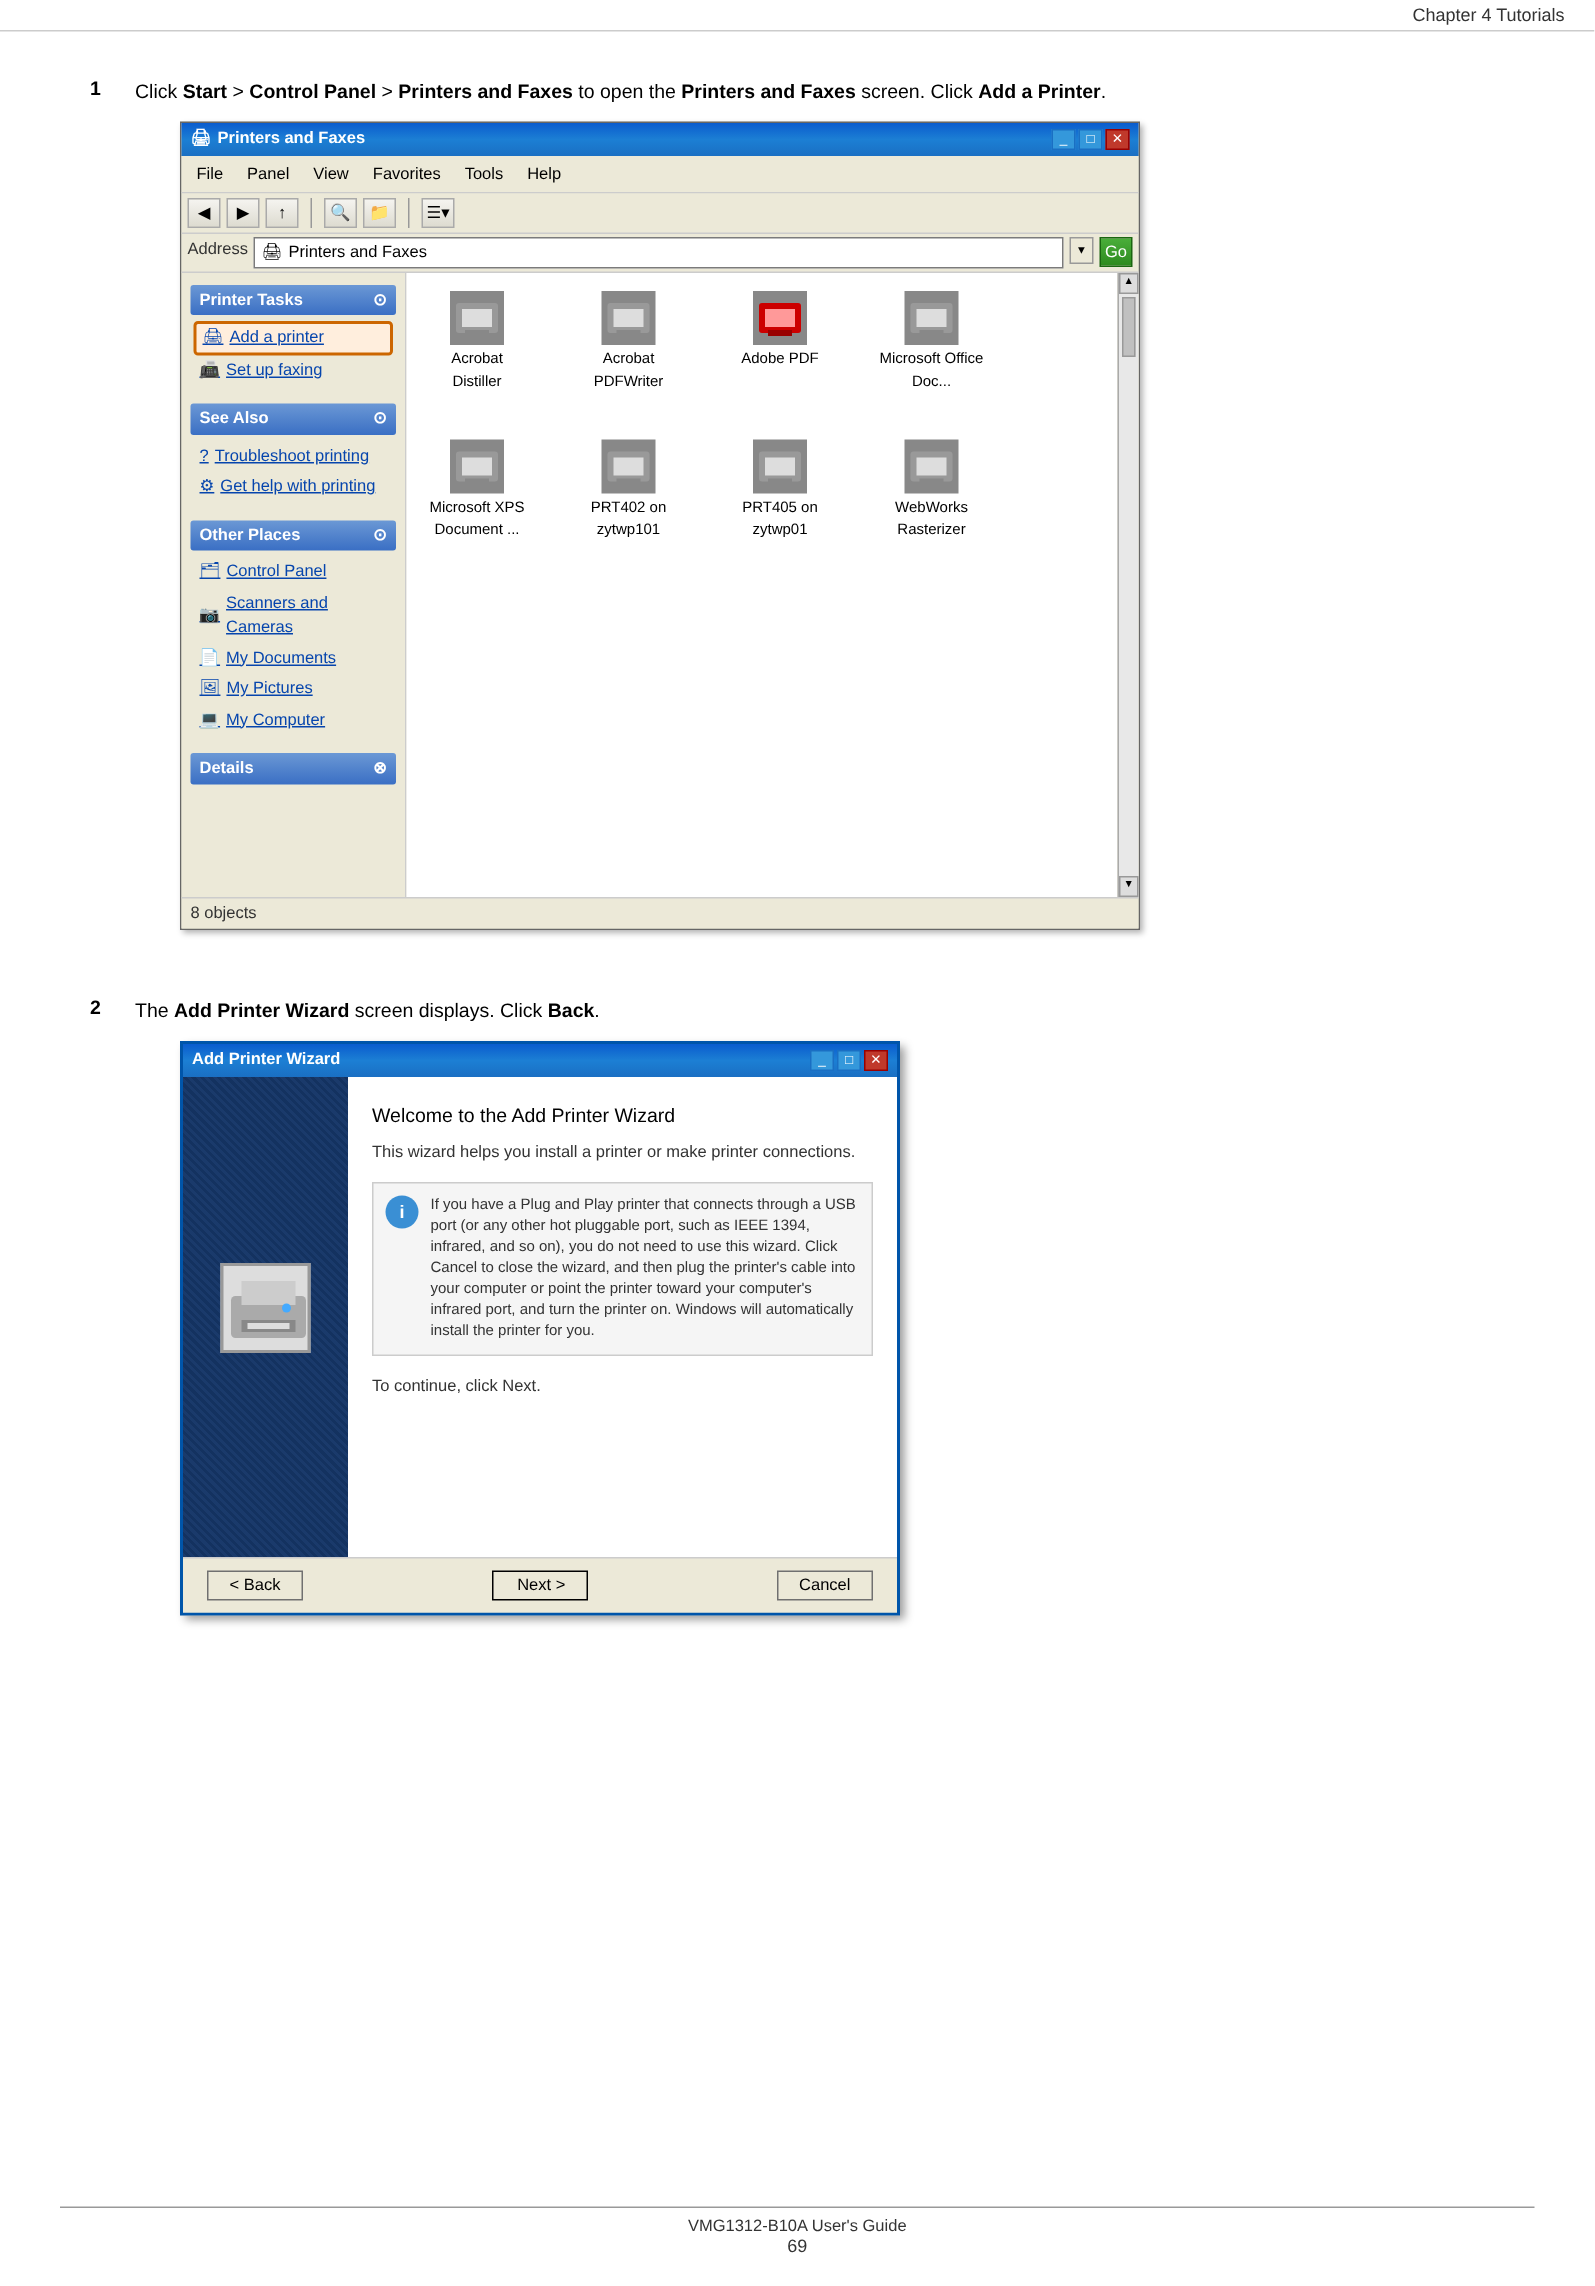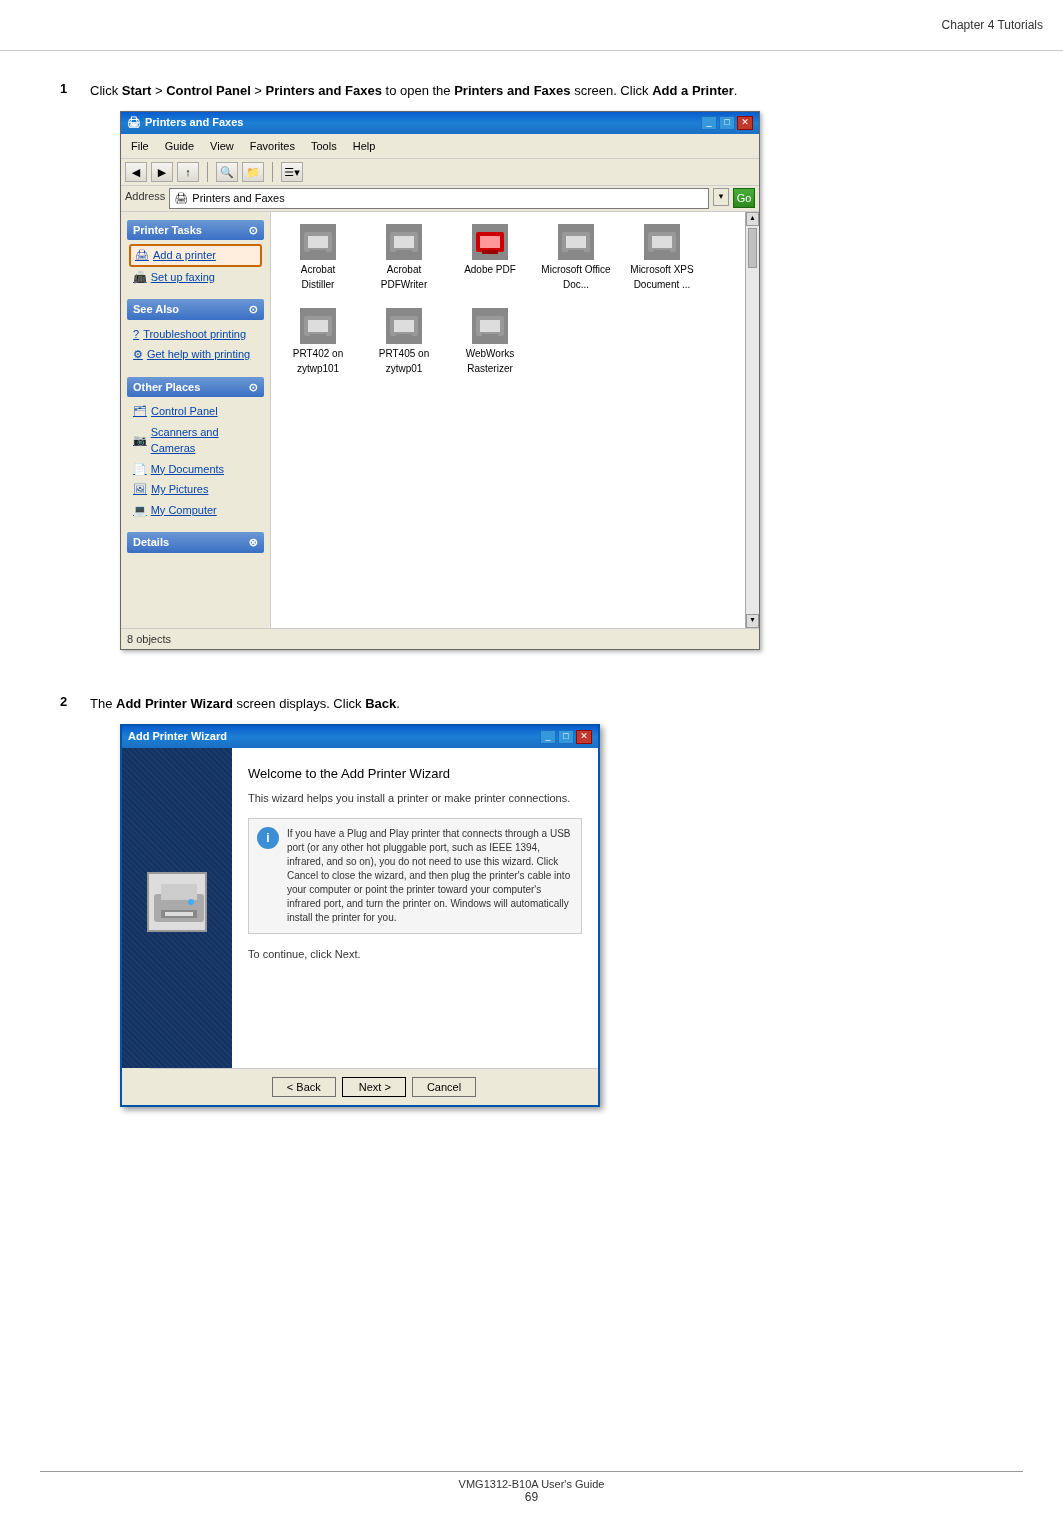--- a/index.html
+++ b/index.html
@@ -10,21 +10,21 @@
       font-family: Arial, sans-serif;
       font-size: 13px;
       color: #000;
       position: relative;
     }
 
     
     .header-bar {
       background: #fff;
       border-bottom: 1px solid #ccc;
-      padding: 18px 20px;
+      padding: 3px 20px;
       text-align: right;
       font-size: 12px;
       color: #333;
     }
 
     
     .main-content {
       padding: 30px 60px 60px 60px;
     }
 
@@ -217,21 +217,21 @@
       padding: 1px 4px;
     }
 
     
     .win-content {
       flex: 1;
       background: white;
       display: flex;
       flex-wrap: wrap;
       align-content: flex-start;
-      gap: 16px;
+      gap: 31px;
       padding: 12px;
       overflow-y: auto;
     }
 
     .printer-icon-item {
       display: flex;
       flex-direction: column;
       align-items: center;
       width: 70px;
       cursor: pointer;
@@ -367,23 +367,22 @@
     .wizard-continue-text {
       font-size: 11px;
       color: #333;
       margin-bottom: 12px;
     }
     .wizard-footer {
       padding: 8px 16px;
       background: #ece9d8;
       border-top: 1px solid #ccc;
       display: flex;
-      justify-content: center;
+      justify-content: space-between;
       gap: 6px;
-      margin-left: 28px;
     }
     .wizard-btn {
       padding: 3px 14px;
       background: #ece9d8;
       border: 1px solid #707070;
       font-size: 11px;
       cursor: pointer;
       min-width: 60px;
     }
     .wizard-btn-default {
@@ -488,21 +487,21 @@
             </div>
             <div class="win-controls">
               <div class="win-btn win-btn-min">_</div>
               <div class="win-btn win-btn-max">□</div>
               <div class="win-btn">✕</div>
             </div>
           </div>
 
           <div class="win-menubar">
             <span class="menu-item">File</span>
-            <span class="menu-item">Guide</span>
+            <span class="menu-item">Panel</span>
             <span class="menu-item">View</span>
             <span class="menu-item">Favorites</span>
             <span class="menu-item">Tools</span>
             <span class="menu-item">Help</span>
           </div>
 
           <div class="win-toolbar">
             <div class="nav-arrow">◀</div>
             <div class="nav-arrow">▶</div>
             <div class="nav-arrow">↑</div>

